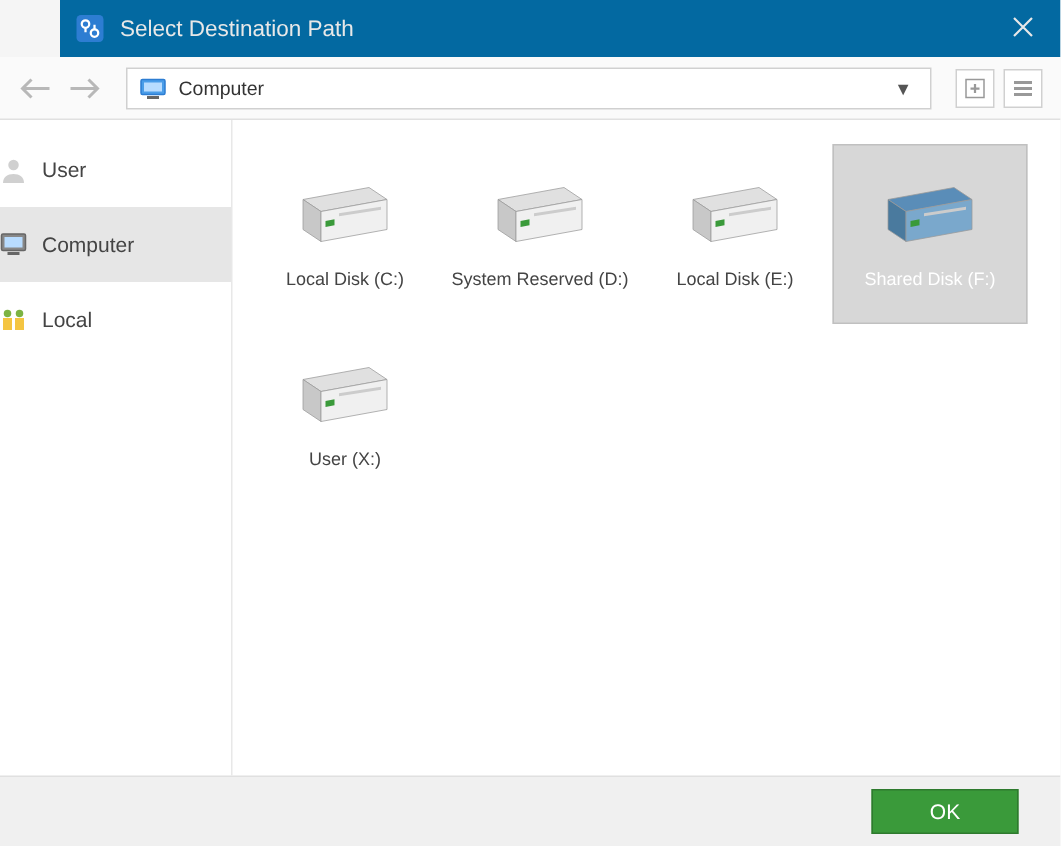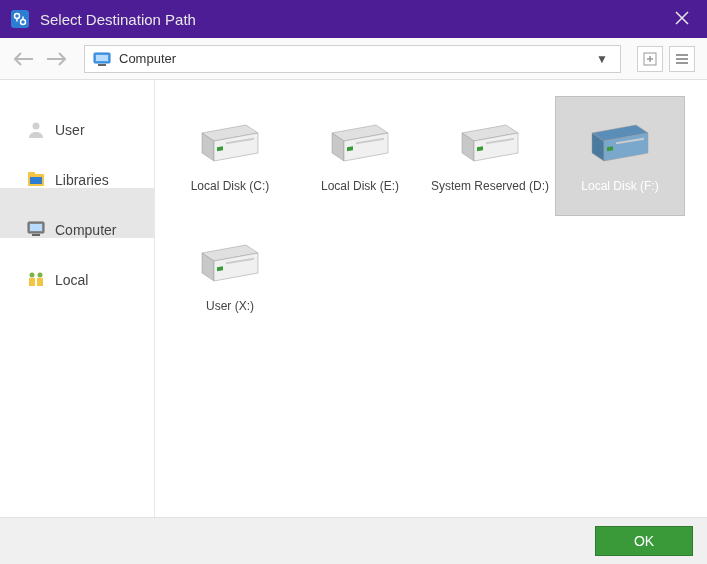--- a/index.html
+++ b/index.html
@@ -1,48 +1,48 @@
 <!DOCTYPE html>
 <html><head>
   <meta charset="utf-8">
   <style>
     * { margin: 0; padding: 0; box-sizing: border-box; font-family: "Segoe UI", Tahoma, sans-serif; }
     body { width: 707px; height: 564px; background: #f5f5f5; overflow: hidden; }
 
-    .titlebar { height: 38px; background: #4c1d95; display: flex; align-items: center; padding: 0 10px; }
+    .titlebar { height: 38px; background: #0369a1; display: flex; align-items: center; padding: 0 10px; margin-left: 40px; }
     .titlebar .app-icon { width: 20px; height: 20px; margin-right: 10px; }
     .titlebar .title { color: #e8e8e8; font-size: 15px; flex: 1; }
     .titlebar .close { color: #e8e8e8; font-size: 18px; cursor: pointer; padding: 4px 8px; }
 
     .navbar { height: 42px; background: #fafafa; border-bottom: 1px solid #e0e0e0; display: flex; align-items: center; padding: 0 12px; gap: 8px; }
     .nav-arrows { display: flex; gap: 8px; margin-right: 8px; }
     .arrow { width: 24px; height: 24px; display: flex; align-items: center; justify-content: center; cursor: pointer; }
     .arrow svg { stroke: #b8b8b8; }
     .pathbar { flex: 1; height: 28px; background: #fff; border: 1px solid #d0d0d0; display: flex; align-items: center; padding: 0 8px; }
     .pathbar .comp-icon { width: 18px; height: 14px; margin-right: 8px; }
     .pathbar .path-text { font-size: 13px; color: #333; flex: 1; }
     .pathbar .dropdown-arrow { color: #555; font-size: 12px; cursor: pointer; padding: 0 4px; }
     .nav-btns { display: flex; gap: 6px; margin-left: 8px; }
     .nav-btn { width: 26px; height: 26px; border: 1px solid #d0d0d0; background: #fff; display: flex; align-items: center; justify-content: center; cursor: pointer; color: #888; font-size: 14px; }
 
     .content { display: flex; height: 438px; background: #fff; border-bottom: 1px solid #e0e0e0; }
     .sidebar { width: 155px; border-right: 1px solid #e8e8e8; padding-top: 8px; }
-    .side-item { height: 50px; display: flex; align-items: flex-end; padding: 0 27px; gap: 10px; cursor: pointer; color: #444; font-size: 14px; }
+    .side-item { height: 50px; display: flex; align-items: center; padding: 0 0; gap: 10px; cursor: pointer; color: #444; font-size: 14px; }
     .side-item.selected { background: #e6e6e6; }
     .side-icon { width: 18px; height: 18px; display: flex; align-items: center; justify-content: center; }
 
     .main { flex: 1; padding: 16px 10px; }
     .grid { display: flex; flex-wrap: wrap; gap: 0; }
     .disk-item { width: 130px; height: 120px; display: flex; flex-direction: column; align-items: center; justify-content: center; cursor: pointer; border: 1px solid transparent; }
     .disk-item.selected { background: #d7d7d7; border: 1px solid #c0c0c0; }
     .disk-item.selected .disk-label { color: #fff; }
     .disk-icon { width: 68px; height: 50px; margin-bottom: 10px; }
     .disk-label { font-size: 12px; color: #444; text-align: center; }
 
-    .footer { height: 46px; background: #f0f0f0; display: flex; align-items: center; justify-content: flex-end; padding: 0 14px; gap: 10px; }
+    .footer { height: 46px; background: #f0f0f0; display: flex; align-items: center; justify-content: flex-end; padding: 0 28px; gap: 10px; }
     .btn { width: 98px; height: 30px; border: none; color: #fff; font-size: 14px; cursor: pointer; background: #3a9a3a; border: 1px solid #2e7a2e; }
   </style>
 </head>
 <body>
 
 <div class="titlebar">
   <span class="app-icon">
     <svg viewBox="0 0 20 20">
         <rect x="1" y="1" width="18" height="18" rx="3" fill="#2d7dd2"></rect>
         <circle cx="7" cy="7" r="2.5" fill="none" stroke="#fff" stroke-width="1.5"></circle>
@@ -103,30 +103,20 @@
   <div class="sidebar">
     <div class="side-item">
       <span class="side-icon">
         <svg viewBox="0 0 18 18">
             <circle cx="9" cy="6" r="3.5" fill="#d0d0d0"></circle>
             <path d="M2 18c0-4 3-6 7-6s7 2 7 6" fill="#d0d0d0"></path>
           </svg>
       </span>
       <span>User</span>
     </div>
-    <div class="side-item">
-      <span class="side-icon">
-        <svg viewBox="0 0 18 18">
-            <rect x="1" y="4" width="16" height="12" rx="1" fill="#f4c542"></rect>
-            <rect x="1" y="2" width="7" height="3" rx="1" fill="#f4c542"></rect>
-            <rect x="3" y="7" width="12" height="7" fill="#2d7dd2"></rect>
-          </svg>
-      </span>
-      <span>Libraries</span>
-    </div>
     <div class="side-item selected">
       <span class="side-icon">
         <svg viewBox="0 0 18 18">
             <rect x="1" y="2" width="16" height="11" rx="1" fill="#888" stroke="#666"></rect>
             <rect x="3" y="4" width="12" height="7" fill="#b8dcff"></rect>
             <rect x="5" y="14" width="8" height="2" fill="#666"></rect>
           </svg>
       </span>
       <span>Computer</span>
     </div>
@@ -156,41 +146,41 @@
     <span class="disk-label">Local Disk (C:)</span>
         </div>
         <div class="disk-item">
     <span class="disk-icon"><svg viewBox="0 0 68 50">
     <path d="M6 14 L50 6 L62 14 L18 22 Z" fill="#e0e0e0" stroke="#999" stroke-width="0.5"></path>
     <path d="M6 14 L18 22 L18 42 L6 34 Z" fill="#c8c8c8" stroke="#999" stroke-width="0.5"></path>
     <path d="M18 22 L62 14 L62 34 L18 42 Z" fill="#f0f0f0" stroke="#999" stroke-width="0.5"></path>
     <rect x="21" y="32" width="6" height="4" fill="#3a9a3a" transform="skewY(-10)"></rect>
     <rect x="30" y="28" width="28" height="2" fill="#ccc" transform="skewY(-9)"></rect>
   </svg></span>
-    <span class="disk-label">Local Disk (E:)</span>
+    <span class="disk-label">System Reserved (D:)</span>
         </div>
         <div class="disk-item">
     <span class="disk-icon"><svg viewBox="0 0 68 50">
     <path d="M6 14 L50 6 L62 14 L18 22 Z" fill="#e0e0e0" stroke="#999" stroke-width="0.5"></path>
     <path d="M6 14 L18 22 L18 42 L6 34 Z" fill="#c8c8c8" stroke="#999" stroke-width="0.5"></path>
     <path d="M18 22 L62 14 L62 34 L18 42 Z" fill="#f0f0f0" stroke="#999" stroke-width="0.5"></path>
     <rect x="21" y="32" width="6" height="4" fill="#3a9a3a" transform="skewY(-10)"></rect>
     <rect x="30" y="28" width="28" height="2" fill="#ccc" transform="skewY(-9)"></rect>
   </svg></span>
-    <span class="disk-label">System Reserved (D:)</span>
+    <span class="disk-label">Local Disk (E:)</span>
         </div>
         <div class="disk-item selected">
     <span class="disk-icon"><svg viewBox="0 0 68 50">
     <path d="M6 14 L50 6 L62 14 L18 22 Z" fill="#5a8db8" stroke="#999" stroke-width="0.5"></path>
     <path d="M6 14 L18 22 L18 42 L6 34 Z" fill="#4a7a9e" stroke="#999" stroke-width="0.5"></path>
     <path d="M18 22 L62 14 L62 34 L18 42 Z" fill="#7aa8cc" stroke="#999" stroke-width="0.5"></path>
     <rect x="21" y="32" width="6" height="4" fill="#3a9a3a" transform="skewY(-10)"></rect>
     <rect x="30" y="28" width="28" height="2" fill="#ccc" transform="skewY(-9)"></rect>
   </svg></span>
-    <span class="disk-label">Local Disk (F:)</span>
+    <span class="disk-label">Shared Disk (F:)</span>
         </div>
         <div class="disk-item">
     <span class="disk-icon"><svg viewBox="0 0 68 50">
     <path d="M6 14 L50 6 L62 14 L18 22 Z" fill="#e0e0e0" stroke="#999" stroke-width="0.5"></path>
     <path d="M6 14 L18 22 L18 42 L6 34 Z" fill="#c8c8c8" stroke="#999" stroke-width="0.5"></path>
     <path d="M18 22 L62 14 L62 34 L18 42 Z" fill="#f0f0f0" stroke="#999" stroke-width="0.5"></path>
     <rect x="21" y="32" width="6" height="4" fill="#3a9a3a" transform="skewY(-10)"></rect>
     <rect x="30" y="28" width="28" height="2" fill="#ccc" transform="skewY(-9)"></rect>
   </svg></span>
     <span class="disk-label">User (X:)</span>

